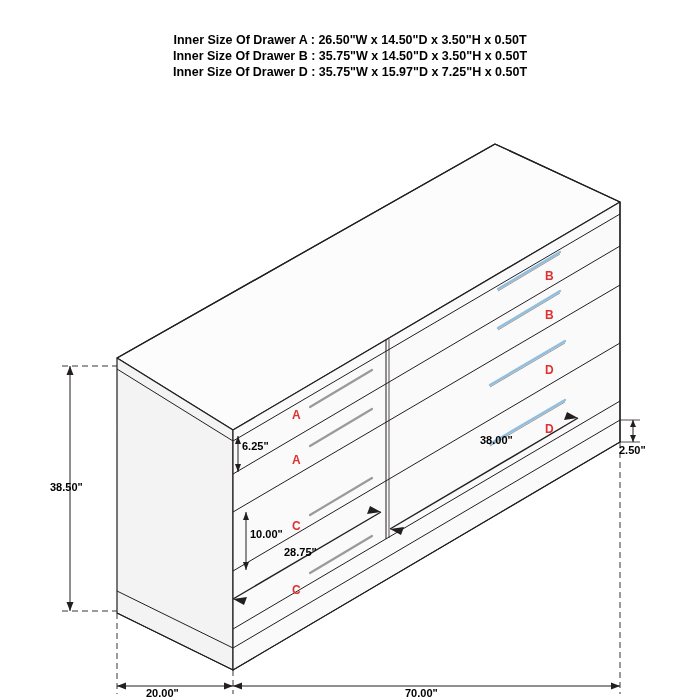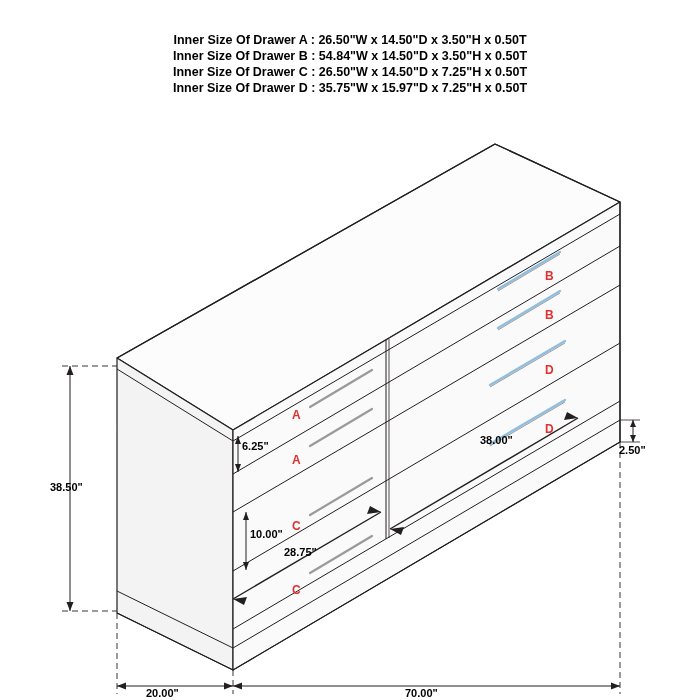--- a/index.html
+++ b/index.html
@@ -52,22 +52,21 @@
     white-space: nowrap;
   }
 </style>
 </head>
 <body>
 
 <div id="page">
 
   <div class="spec-block">
     <div class="spec-line">Inner Size Of Drawer A : 26.50"W x 14.50"D x 3.50"H x 0.50T</div>
-    <div class="spec-line">Inner Size Of Drawer B : 54.84"W x 14.50"D x 3.50"H x 0.50T</div>
-    <div class="spec-line">Inner Size Of Drawer C : 26.50"W x 14.50"D x 7.25"H x 0.50T</div>
+    <div class="spec-line">Inner Size Of Drawer B : 35.75"W x 14.50"D x 3.50"H x 0.50T</div>
     <div class="spec-line">Inner Size Of Drawer D : 35.75"W x 15.97"D x 7.25"H x 0.50T</div>
   </div>
 
   <svg id="drawing" viewBox="0 0 700 700">
     <g fill="none" stroke="#231f20" stroke-width="1.2" stroke-linejoin="round">
 
       <polygon points="117,336 495,122 620,180 233,408" fill="#fcfcfc" stroke="#231f20"></polygon>
 
       <polygon points="117,336 233,408 233,648 117,591" fill="#f3f3f3" stroke="#231f20"></polygon>
 

